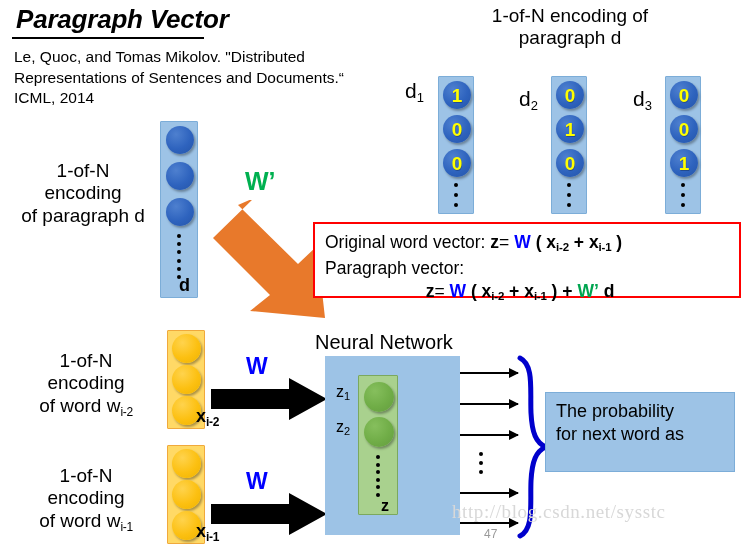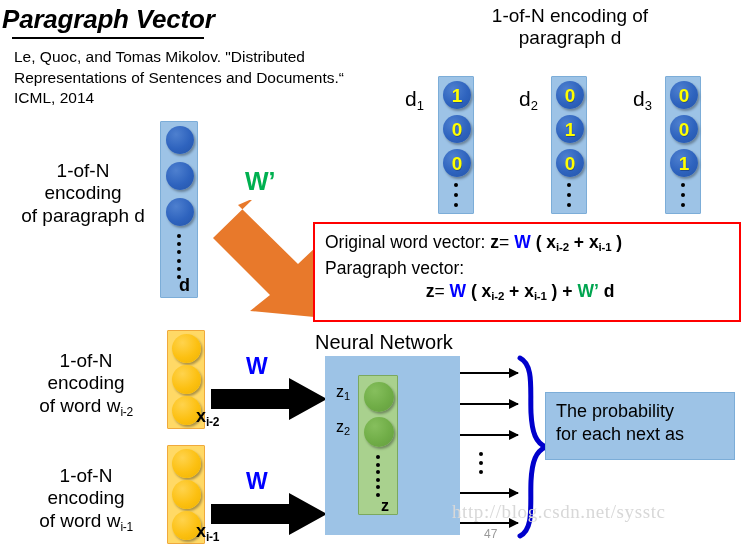--- a/index.html
+++ b/index.html
@@ -15,21 +15,21 @@
     position: relative;
     width: 747px;
     height: 550px;
     overflow: hidden;
     background: #ffffff;
   }
   .abs { position: absolute; }
 
   
   #title {
-    left: 2px; top: 4px;
+    left: 16px; top: 4px;
     font-size: 26px;
     font-weight: bold;
     font-style: italic;
     letter-spacing: -0.2px;
     white-space: nowrap;
   }
   #title-rule {
     left: 12px; top: 37px;
     width: 192px; height: 2px;
     background: #000;
@@ -140,21 +140,21 @@
     line-height: 1;
   }
   .znode-label .sub {
     font-size: 11px;
     vertical-align: -0.3em;
   }
 
   
   #formula-box {
     left: 313px; top: 222px;
-    width: 428px; height: 100px;
+    width: 428px; height: 76px;
     border: 2.5px solid #ff0000;
     background: #ffffff;
     box-sizing: border-box;
     padding: 6px 10px 0 10px;
     font-size: 17.5px;
     line-height: 1.38;
   }
   .f-blue  { color: #0000ff; font-weight: bold; }
   .f-green { color: #00a550; font-weight: bold; }
   .f-bold  { font-weight: bold; }
@@ -199,21 +199,21 @@
     position: absolute;
     right: -1px; top: -4px;
     border-left: 10px solid #000;
     border-top: 5px solid transparent;
     border-bottom: 5px solid transparent;
   }
 
   
   #prob-box {
     left: 545px; top: 392px;
-    width: 190px; height: 68px;
+    width: 190px; height: 80px;
     background: #9dc3e6;
     border: 1px solid #7cadd8;
     box-sizing: border-box;
     padding: 7px 10px;
     font-size: 18px;
     line-height: 1.28;
   }
   #prob-box .sub { font-size: 12px; vertical-align: -0.3em; }
 
   
@@ -239,21 +239,21 @@
   <div class="abs" id="title">Paragraph Vector</div>
   <div class="abs" id="title-rule"></div>
 
   <div class="abs" id="citation">Le, Quoc, and Tomas Mikolov. "Distributed Representations of Sentences and Documents.“ ICML, 2014</div>
 
   <div class="abs caption" style="left:430px; top:5px; width:280px;">
     <div>1-of-N encoding of</div>
     <div>paragraph d</div>
   </div>
 
-  <div class="abs dlabel" style="left:405px; top:88px;">
+  <div class="abs dlabel" style="left:405px; top:80px;">
     <span>d</span><span class="sub">1</span>
   </div>
   <div class="abs vec vec-blue" style="left:438px; top:76px; width:36px; height:138px;">
     <div class="node node-blue" style="left:4px; top:4px; width:28px; height:28px;">
       <span class="node-txt">1</span>
     </div>
     <div class="node node-blue" style="left:4px; top:38px; width:28px; height:28px;">
       <span class="node-txt">0</span>
     </div>
     <div class="node node-blue" style="left:4px; top:72px; width:28px; height:28px;">
@@ -444,19 +444,19 @@
   </div>
   <div class="thin-arrow abs" style="left:460px; top:492px; width:58px;"></div>
   <div class="thin-arrow abs" style="left:460px; top:522px; width:58px;"></div>
 
   <svg class="abs" style="left:512px; top:355px;" width="40" height="185" viewBox="0 0 40 185">
     <path d="M8,3 C22,10 18,34 19,58 C20,78 24,88 34,92 C24,96 20,106 19,126 C18,150 22,174 8,181" fill="none" stroke="#0000cc" stroke-width="5" stroke-linecap="round"></path>
   </svg>
 
   <div class="abs" id="prob-box">
     <div>The probability</div>
-    <div>for each next as</div>
+    <div>for next word as</div>
   </div>
 
   <div class="abs" id="watermark">http://blog.csdn.net/sysstc</div>
   <div class="abs" id="page-number">47</div>
 
 </div>
 
 </body></html>

